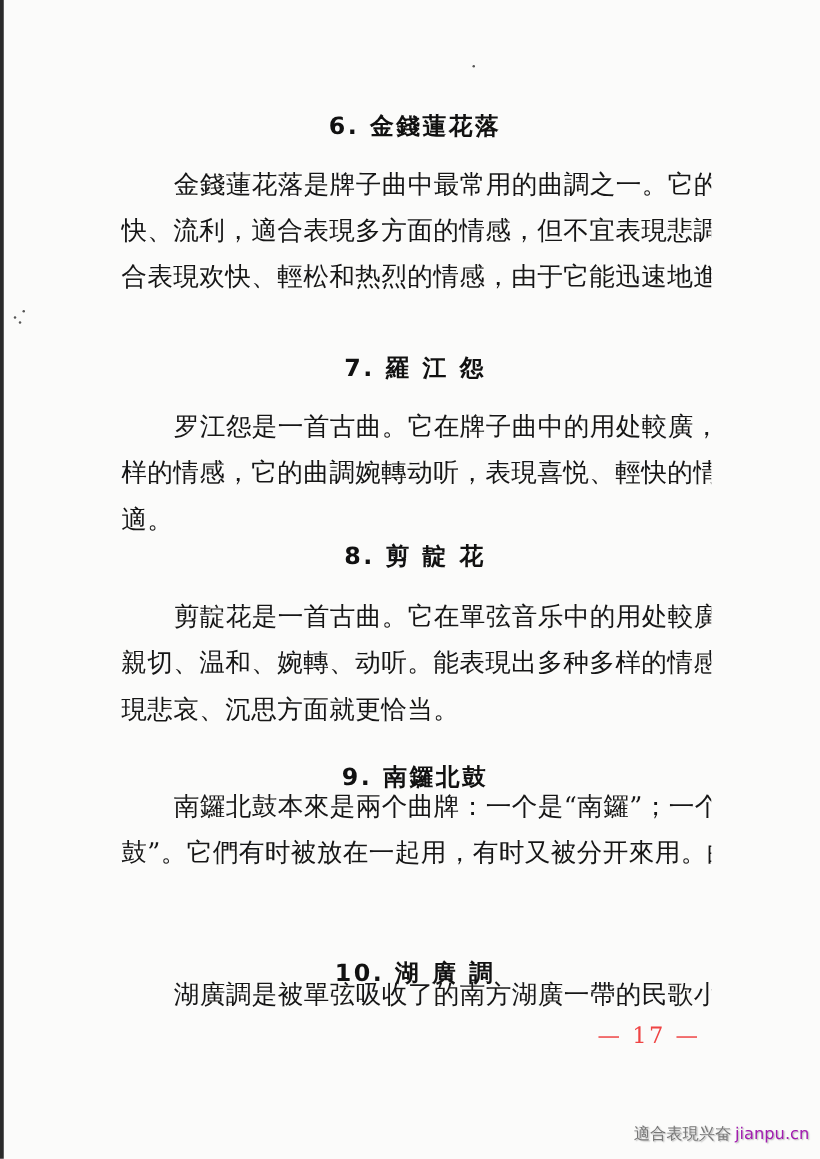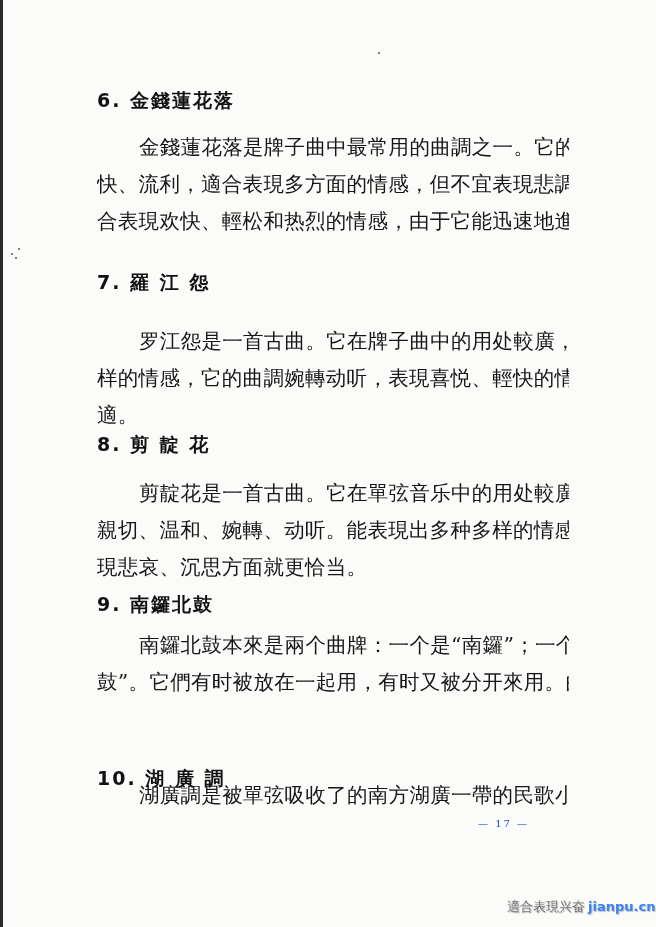--- a/index.html
+++ b/index.html
@@ -33,21 +33,21 @@
     .content {
       position: absolute;
       left: 97px;
       top: 0;
       width: 470px;
     }
     .section-title {
       position: absolute;
       left: 0;
       width: 470px;
-      text-align: left;
+      text-align: center;
       font-family: "DejaVu Sans", "Liberation Sans", sans-serif;
       font-weight: bold;
       font-size: 19px;
       letter-spacing: 2px;
       color: #111;
     }
     .para {
       position: absolute;
       left: 0;
       width: 472px;
@@ -62,74 +62,73 @@
       white-space: nowrap;
       overflow: hidden;
     }
     .para .line.indent {
       padding-left: 42px;
     }
     .page-number {
       position: absolute;
       left: 478px;
       top: 818px;
-      font-size: 10px;
-      color: #1d4ed8;
+      font-size: 18px;
+      color: #ef4444;
       letter-spacing: 2px;
       font-family: "DejaVu Serif", serif;
     }
     .watermark {
       position: absolute;
       left: 507px;
       top: 898px;
       font-size: 13px;
       font-family: "DejaVu Sans", "Liberation Sans", sans-serif;
       color: #777;
       text-shadow: 1px 1px 1px #bbb;
       white-space: nowrap;
     }
     .watermark .wm-url {
-      color: #3b82f6;
+      color: #a21caf;
       margin-left: 3px;
-      font-weight: bold;
     }
   </style>
 </head>
 <body>
 
 <div class="page-edge"></div>
 <div class="speck" style="left:378px;top:52px;"></div>
 <div class="speck" style="left:11px;top:253px;"></div>
 <div class="speck" style="left:15px;top:257px;"></div>
 <div class="speck" style="left:18px;top:248px;"></div>
 
 <div class="content">
 
   <div class="section-title" style="top:88px;">6. 金錢蓮花落</div>
   <div class="para" style="top:129px;">
     <span class="line indent">金錢蓮花落是牌子曲中最常用的曲調之一。它的曲調輕</span>
     <span class="line">快、流利，適合表現多方面的情感，但不宜表現悲調。它最適</span>
     <span class="line">合表現欢快、輕松和热烈的情感，由于它能迅速地進入故事情</span>
   </div>
 
-  <div class="section-title" style="top:270px;">7. 羅 江 怨</div>
+  <div class="section-title" style="top:282px;">7. 羅 江 怨</div>
   <div class="para" style="top:323px;">
     <span class="line indent">罗江怨是一首古曲。它在牌子曲中的用处較廣，能表現多</span>
     <span class="line">样的情感，它的曲調婉轉动听，表現喜悦、輕快的情緒就更合</span>
     <span class="line">適。</span>
   </div>
 
   <div class="section-title" style="top:432px;">8. 剪 靛 花</div>
   <div class="para" style="top:475px;">
     <span class="line indent">剪靛花是一首古曲。它在單弦音乐中的用处較廣，曲調</span>
     <span class="line">親切、温和、婉轉、动听。能表現出多种多样的情感；特別在表</span>
     <span class="line">現悲哀、沉思方面就更恰当。</span>
   </div>
 
-  <div class="section-title" style="top:592px;">9. 南鑼北鼓</div>
+  <div class="section-title" style="top:609px;">9. 南鑼北鼓</div>
   <div class="para" style="top:627px;">
     <span class="line indent">南鑼北鼓本來是兩个曲牌：一个是“南鑼”；一个是“北</span>
     <span class="line">鼓”。它們有时被放在一起用，有时又被分开來用。曲調激</span>
   </div>
 
   <div class="section-title" style="top:766px;">10. 湖 廣 調</div>
   <div class="para" style="top:777px;">
     <span class="line indent">湖廣調是被單弦吸收了的南方湖廣一帶的民歌小調。它</span>
   </div>
 

